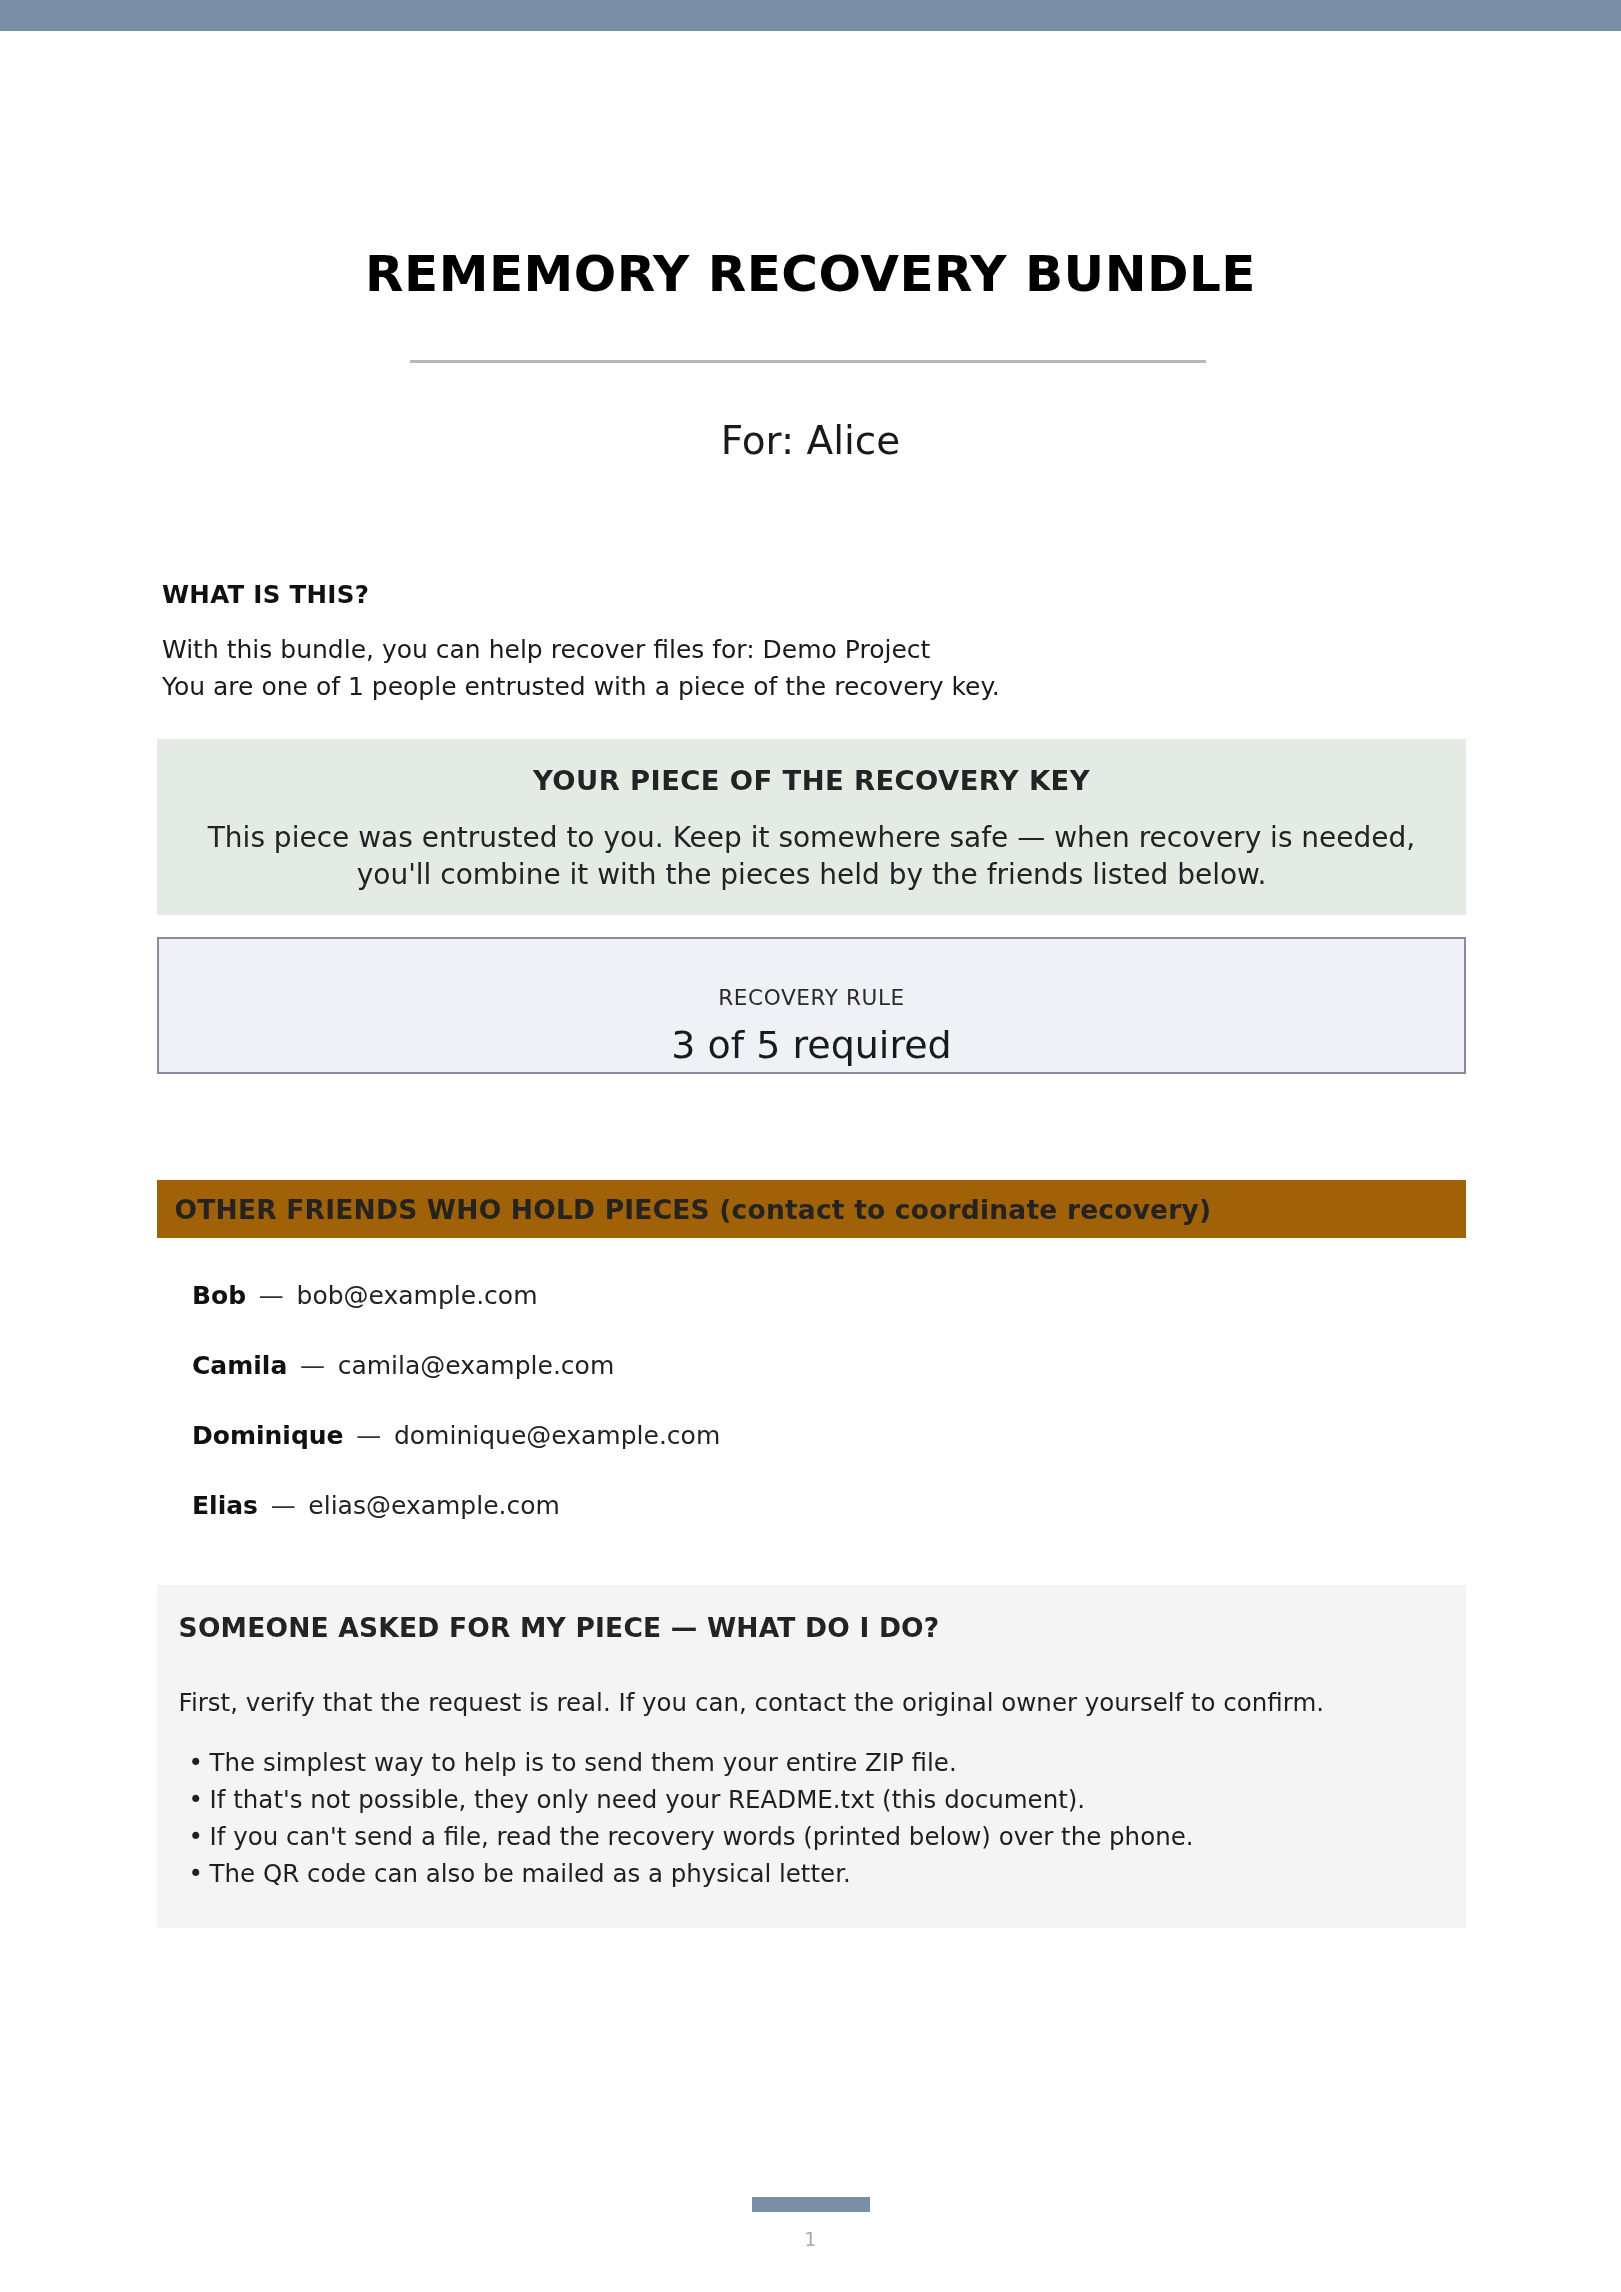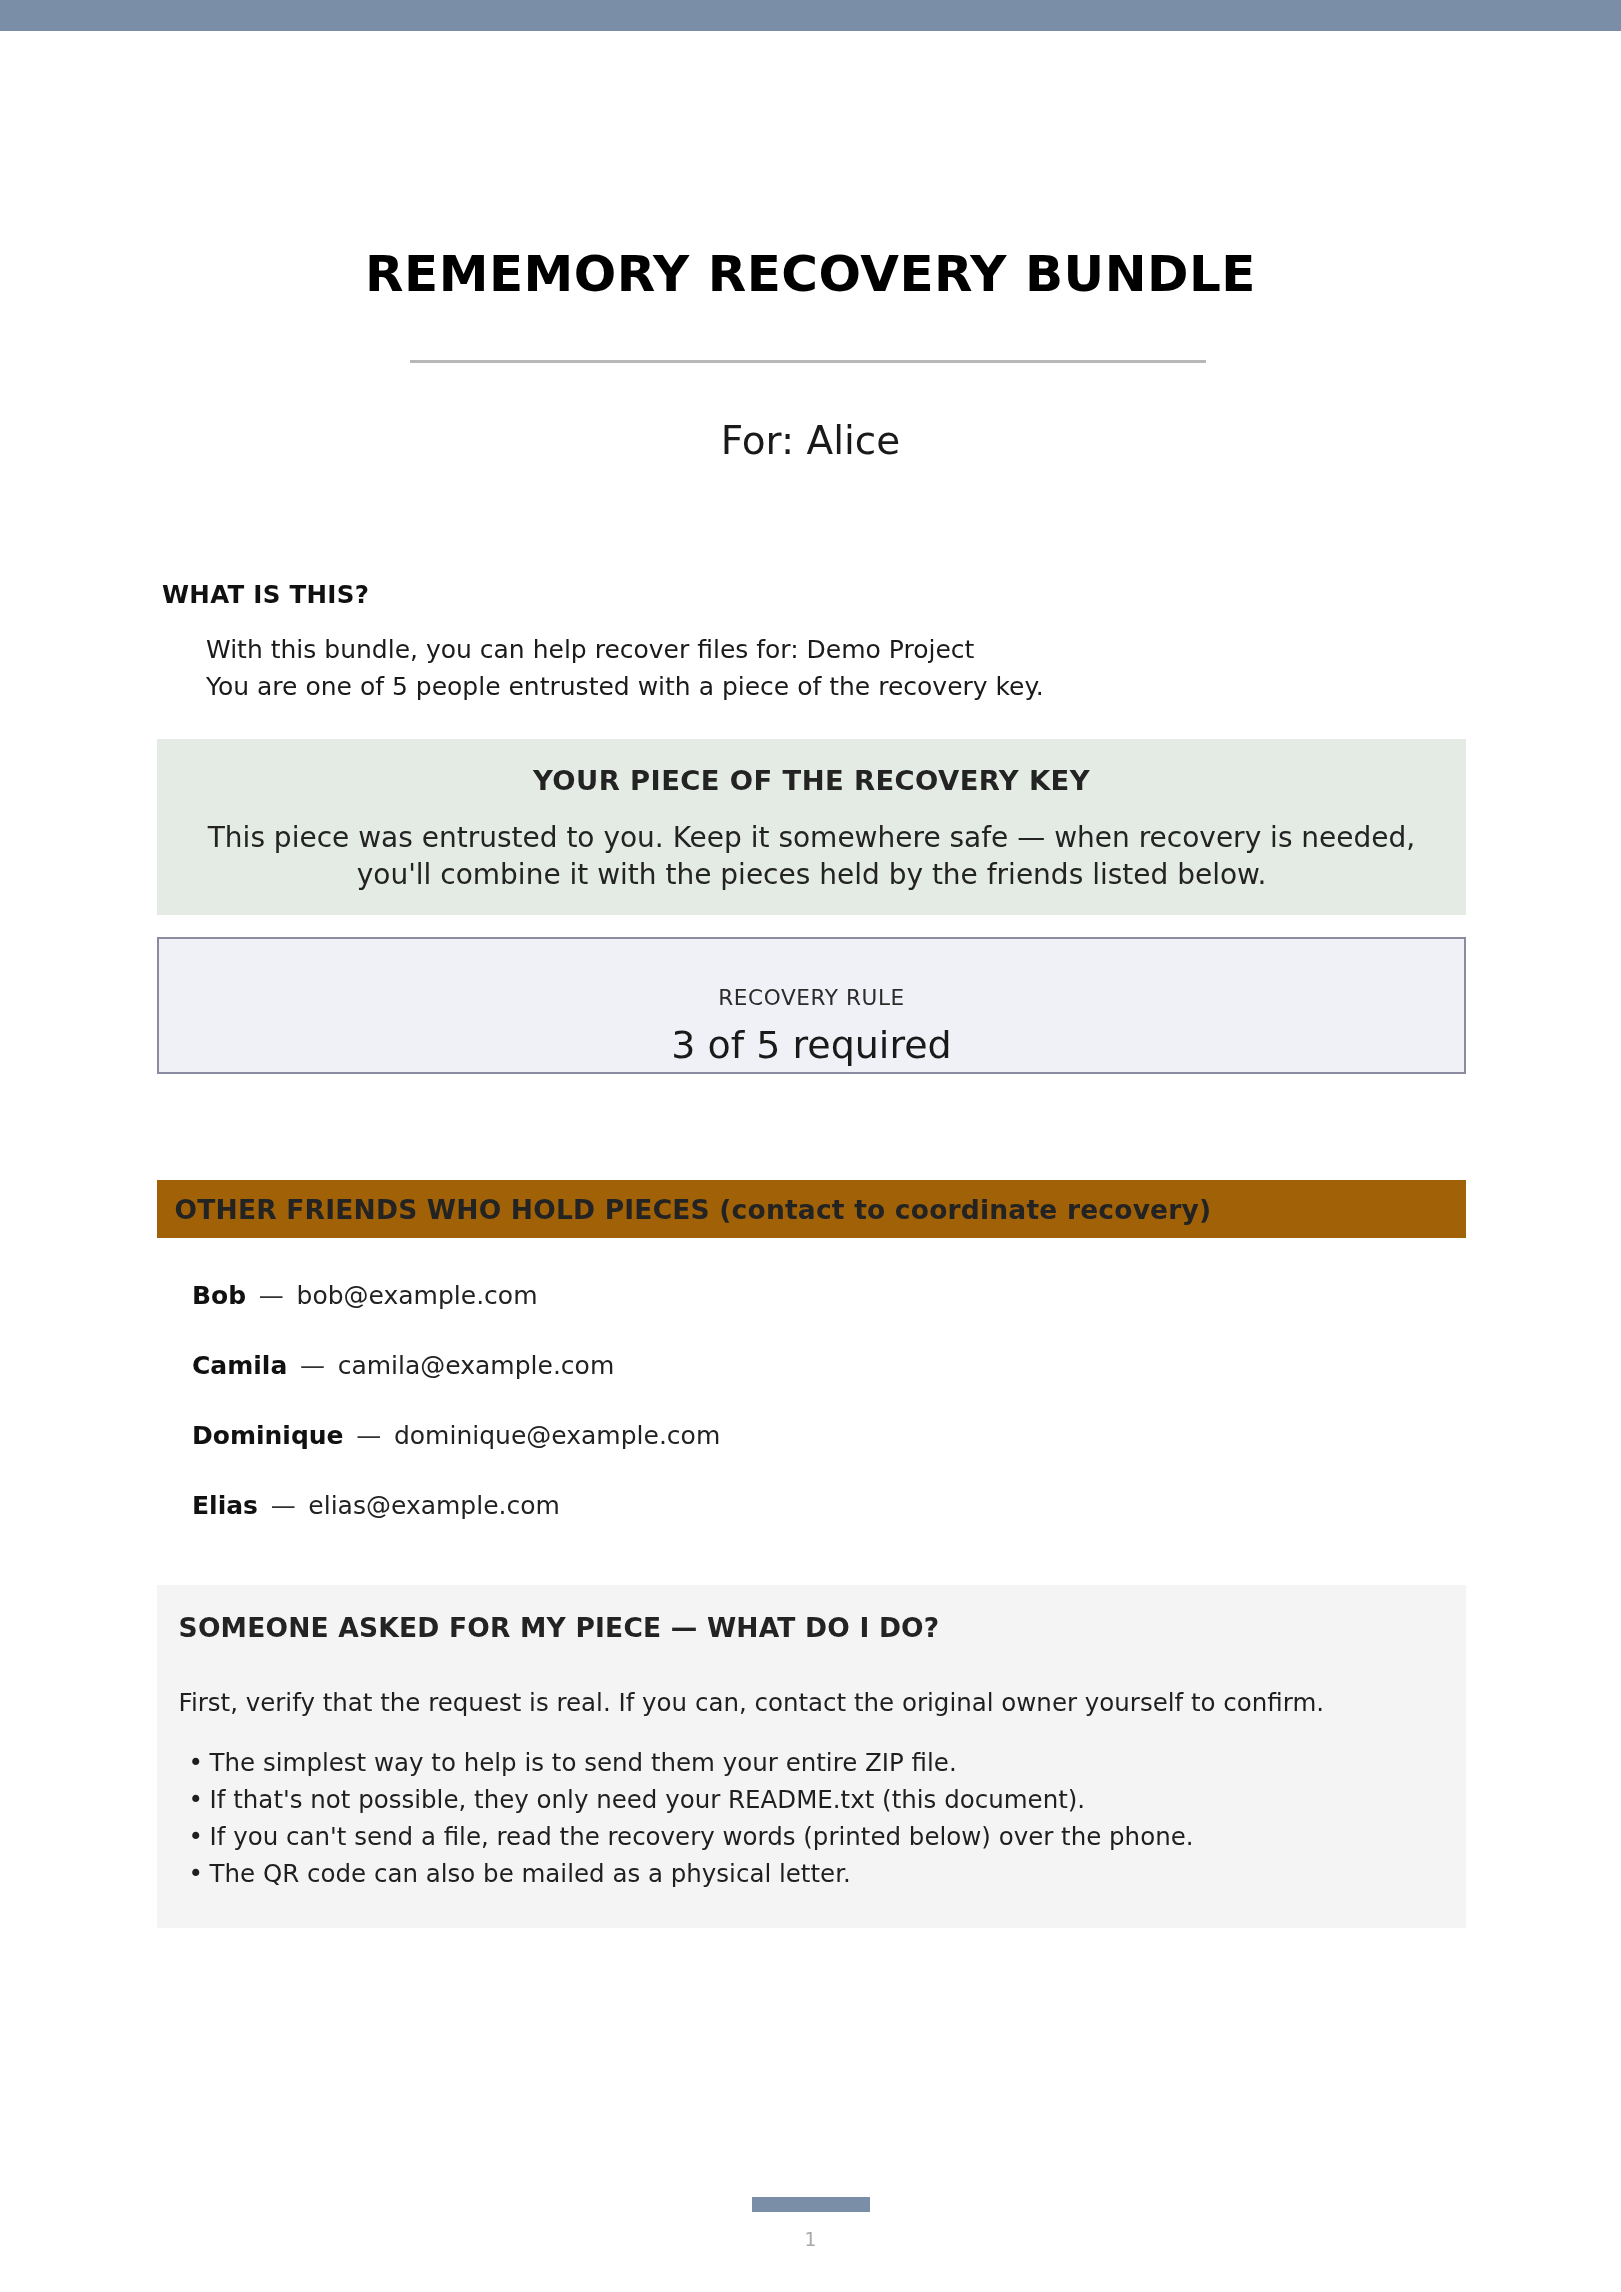--- a/index.html
+++ b/index.html
@@ -76,21 +76,20 @@
   #what-is-this-heading { top: 549px; }
 
   .intro-lines {
     position: absolute;
     left: 162px;
     top: 600px;
     width: 1313px;
     font-size: 25px;
     line-height: 37px;
     color: #1a1a1a;
-    margin-left: 44px;
   }
 
   
   .green-box {
     position: absolute;
     left: 157px;
     top: 708px;
     width: 1309px;
     height: 176px;
     background: #e4ebe5;
@@ -248,21 +247,21 @@
 
 <div class="page">
 
   <div class="doc-title">REMEMORY RECOVERY BUNDLE</div>
   <div class="title-rule"></div>
   <div class="doc-subtitle">For: Alice</div>
 
   <div class="sec-heading" id="what-is-this-heading">WHAT IS THIS?</div>
   <div class="intro-lines">
     <div>With this bundle, you can help recover files for: Demo Project</div>
-    <div>You are one of 5 people entrusted with a piece of the recovery key.</div>
+    <div>You are one of 1 people entrusted with a piece of the recovery key.</div>
   </div>
 
   <div class="green-box">
     <div class="green-box-title">YOUR PIECE OF THE RECOVERY KEY</div>
     <div class="green-box-text">This piece was entrusted to you. Keep it somewhere safe — when recovery is needed, you'll combine it with the pieces held by the friends listed below.</div>
   </div>
 
   <div class="rule-box">
     <div class="rule-label">RECOVERY RULE</div>
     <div class="rule-value">3 of 5 required</div>

